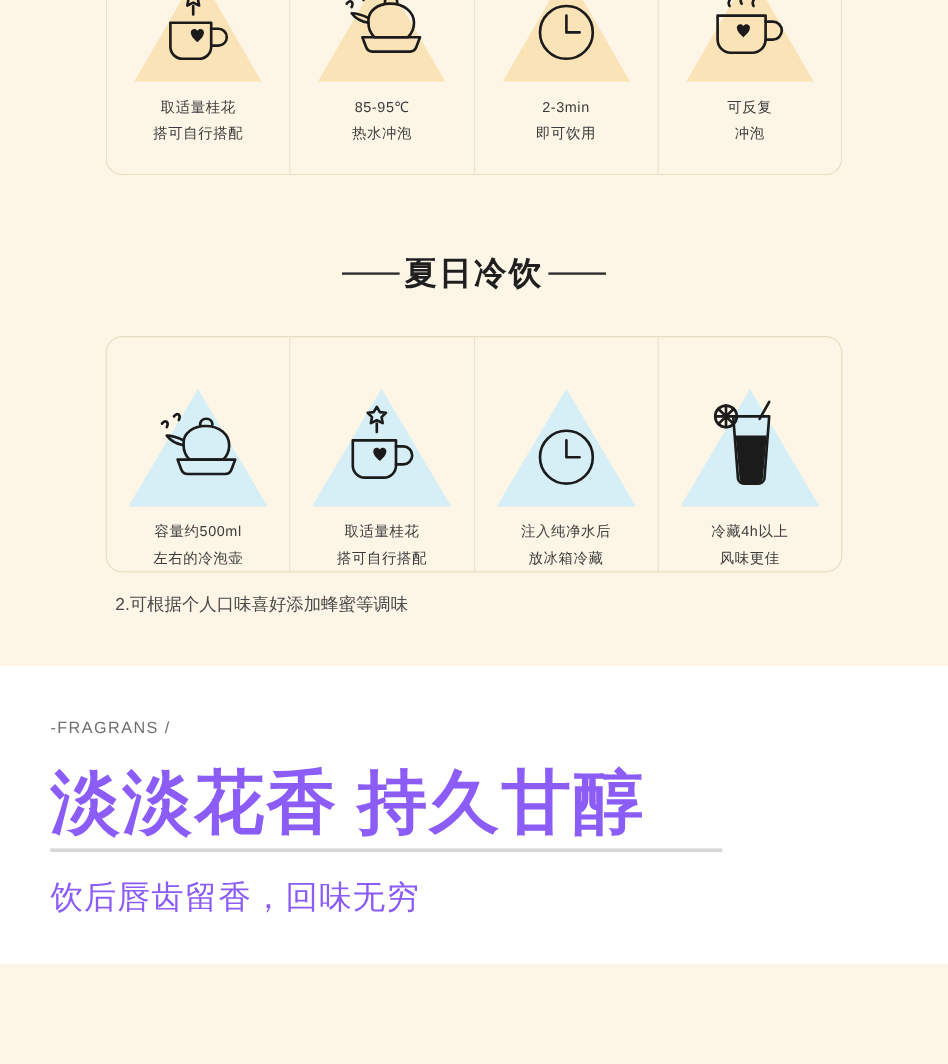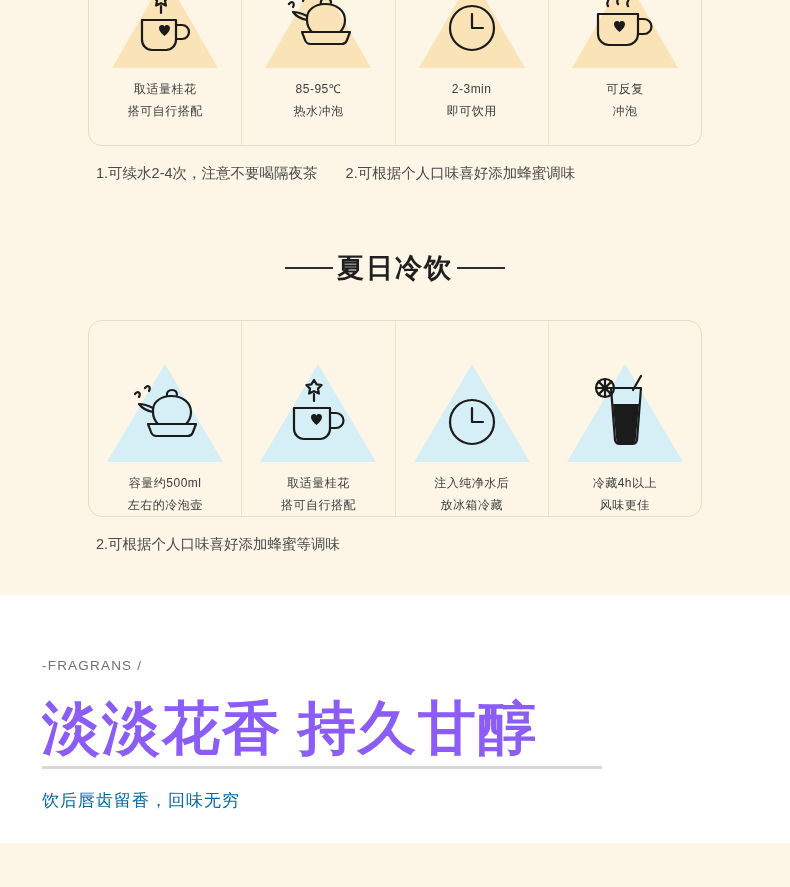--- a/index.html
+++ b/index.html
@@ -149,21 +149,21 @@
     background: #ffffff;
     height: 248px;
     padding: 0 42px;
     box-sizing: border-box;
     position: relative;
   }
   .frag-label {
     font-size: 13.5px;
     letter-spacing: 1.2px;
     color: #6f6f6f;
-    padding-top: 63px;
+    padding-top: 44px;
   }
   .big-title {
     font-size: 58px;
     font-weight: bold;
     color: #8b5cf6;
     letter-spacing: 2px;
     margin-top: 24px;
     line-height: 1.08;
     white-space: nowrap;
   }
@@ -171,22 +171,22 @@
     display: inline-block;
     width: 16px;
   }
   .underline {
     height: 3px;
     background: #d7d7d7;
     width: 560px;
     margin-top: 6px;
   }
   .sub-title {
-    font-size: 17px;
-    color: #0369a1;
+    font-size: 27px;
+    color: #8b5cf6;
     margin-top: 20px;
     letter-spacing: 1px;
   }
 </style>
 </head>
 <body>
 
 <div class="page">
 
   <div class="cream-section">
@@ -268,24 +268,20 @@
           </div>
         </div>
         <div class="step-label">
           <span>可反复</span>
           <span>冲泡</span>
         </div>
       </div>
 
     </div>
 
-    <div class="notes row">
-      <div class="n">1.可续水2-4次，注意不要喝隔夜茶</div>
-      <div class="n">2.可根据个人口味喜好添加蜂蜜调味</div>
-    </div>
 
     <div class="sec-head">
       <div class="line"></div>
       <div class="t">夏日冷饮</div>
       <div class="line"></div>
     </div>
 
     <div class="step-card cold">
 
       <div class="step">

